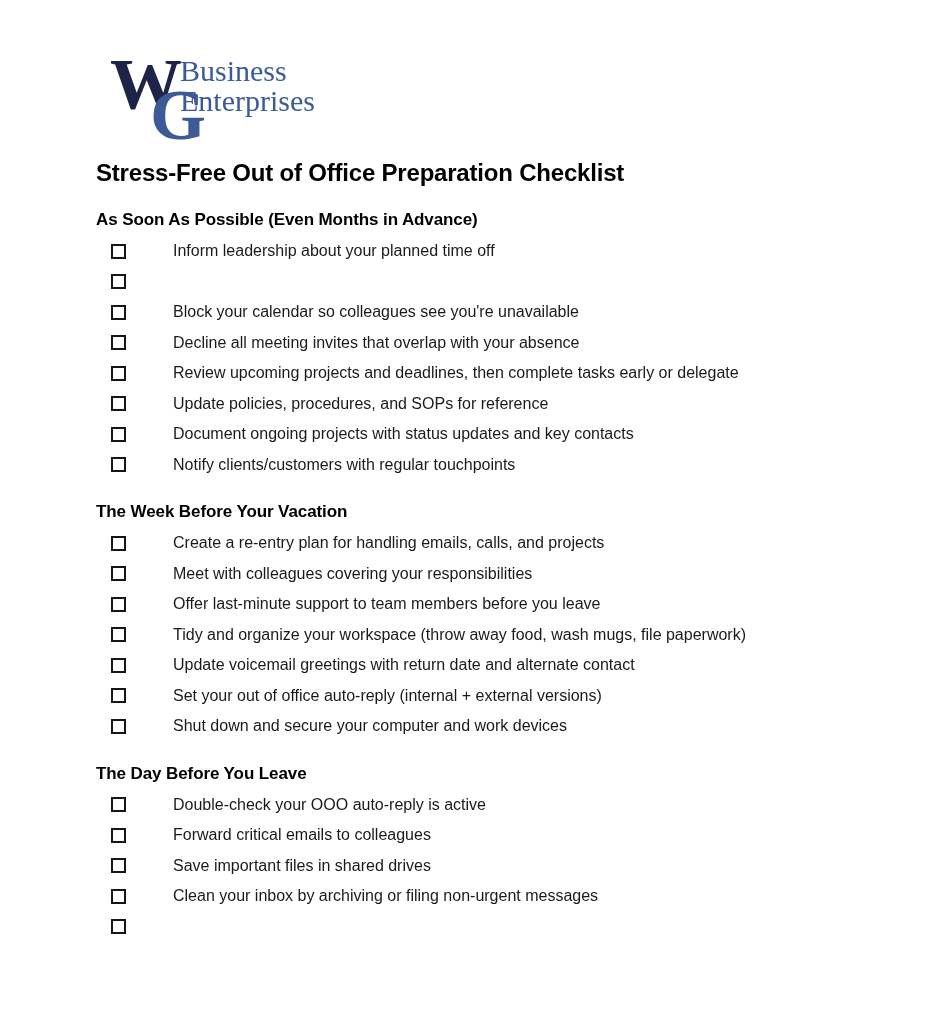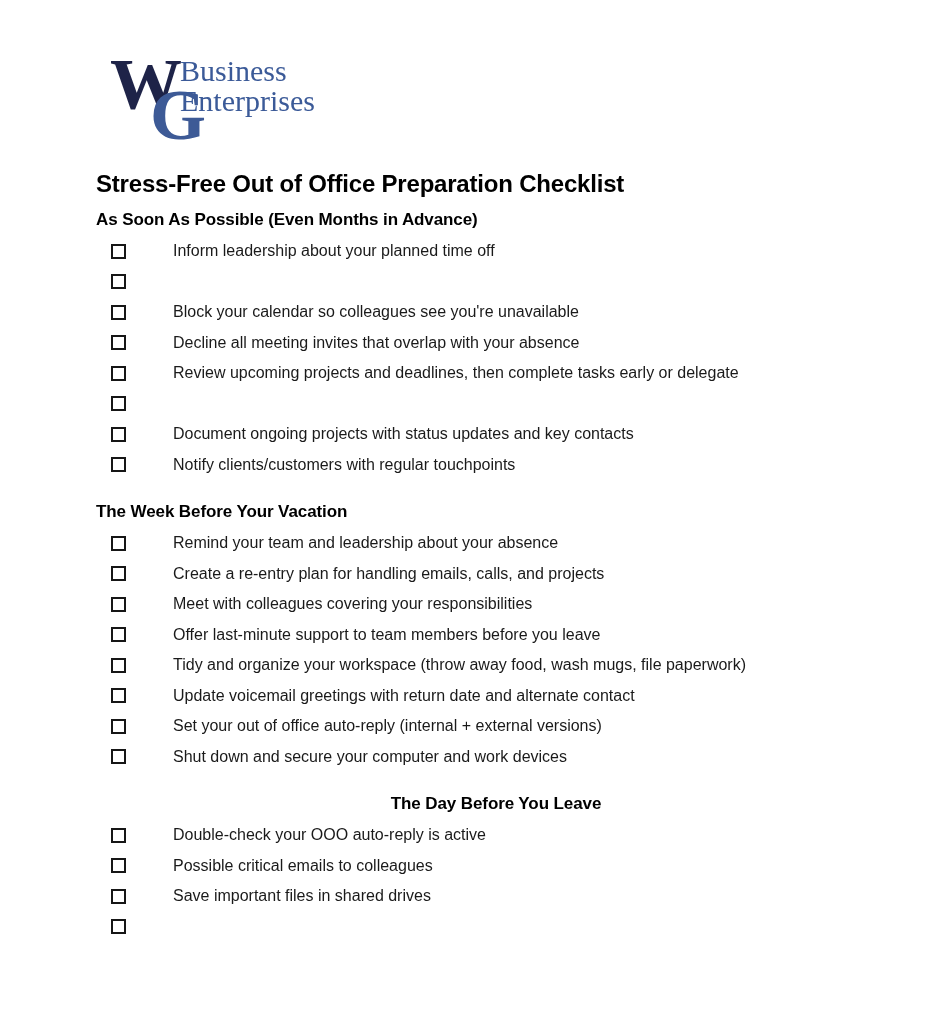--- a/index.html
+++ b/index.html
@@ -70,41 +70,40 @@
     font-weight: 400;
   }
   .logo-words div {
     white-space: nowrap;
   }
 
   
   .doc-title {
     position: absolute;
     left: 96px;
-    top: 154px;
+    top: 143px;
     font-size: 24px;
     font-weight: 700;
     color: #000000;
     letter-spacing: -0.2px;
     white-space: nowrap;
   }
 
   
   .checklist {
     position: absolute;
     left: 96px;
     top: 210px;
     width: 800px;
   }
   .section {
     margin-bottom: 22px;
   }
   .section:last-child {
     margin-bottom: 0;
-    text-align: center;
   }
   .section-heading {
     font-size: 17px;
     font-weight: 700;
     color: #000000;
     margin: 0 0 6px 0;
     letter-spacing: -0.1px;
   }
   .items {
     list-style: none;
@@ -171,41 +170,38 @@
         <li class="item">
           <span class="checkbox"></span>
           <span class="item-label">Decline all meeting invites that overlap with your absence</span>
         </li>
         <li class="item">
           <span class="checkbox"></span>
           <span class="item-label">Review upcoming projects and deadlines, then complete tasks early or delegate</span>
         </li>
         <li class="item">
           <span class="checkbox"></span>
+          <span class="item-label">Update policies, procedures, and SOPs for reference</span>
         </li>
         <li class="item">
           <span class="checkbox"></span>
           <span class="item-label">Document ongoing projects with status updates and key contacts</span>
         </li>
         <li class="item">
           <span class="checkbox"></span>
           <span class="item-label">Notify clients/customers with regular touchpoints</span>
         </li>
       </ul>
     </div>
 
     <div class="section">
       <h2 class="section-heading">The Week Before Your Vacation</h2>
       <ul class="items">
         <li class="item">
           <span class="checkbox"></span>
-          <span class="item-label">Remind your team and leadership about your absence</span>
-        </li>
-        <li class="item">
-          <span class="checkbox"></span>
           <span class="item-label">Create a re-entry plan for handling emails, calls, and projects</span>
         </li>
         <li class="item">
           <span class="checkbox"></span>
           <span class="item-label">Meet with colleagues covering your responsibilities</span>
         </li>
         <li class="item">
           <span class="checkbox"></span>
           <span class="item-label">Offer last-minute support to team members before you leave</span>
         </li>
@@ -230,25 +226,29 @@
 
     <div class="section">
       <h2 class="section-heading">The Day Before You Leave</h2>
       <ul class="items">
         <li class="item">
           <span class="checkbox"></span>
           <span class="item-label">Double-check your OOO auto-reply is active</span>
         </li>
         <li class="item">
           <span class="checkbox"></span>
-          <span class="item-label">Possible critical emails to colleagues</span>
+          <span class="item-label">Forward critical emails to colleagues</span>
         </li>
         <li class="item">
           <span class="checkbox"></span>
           <span class="item-label">Save important files in shared drives</span>
+        </li>
+        <li class="item">
+          <span class="checkbox"></span>
+          <span class="item-label">Clean your inbox by archiving or filing non-urgent messages</span>
         </li>
         <li class="item">
           <span class="checkbox"></span>
         </li>
       </ul>
     </div>
 
   </div>
 </div>
 

